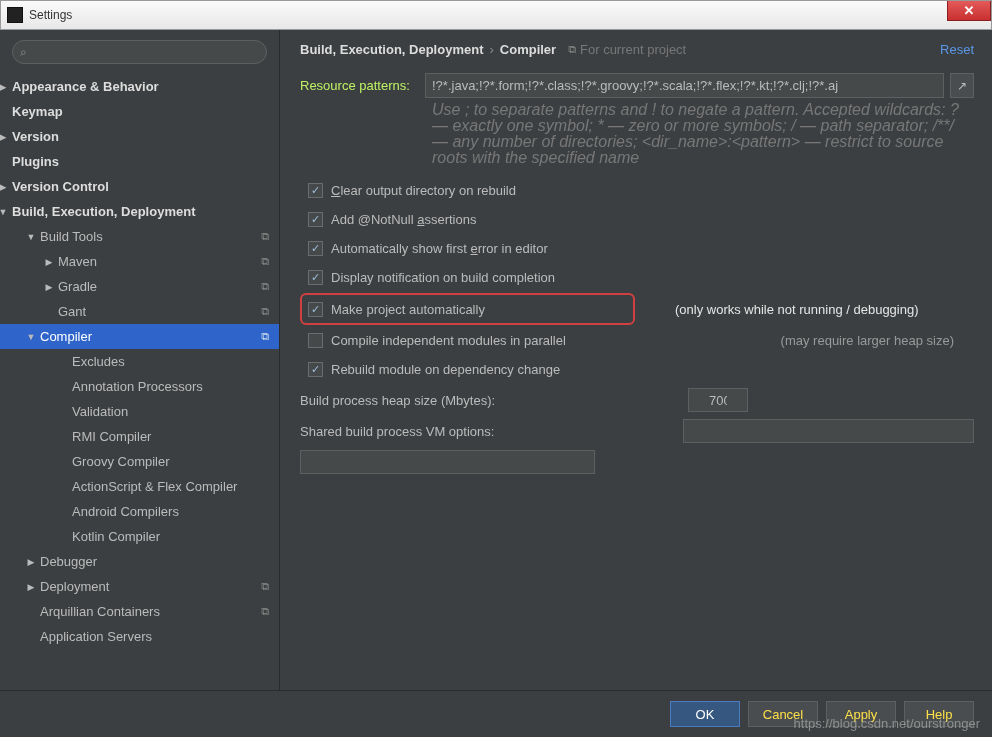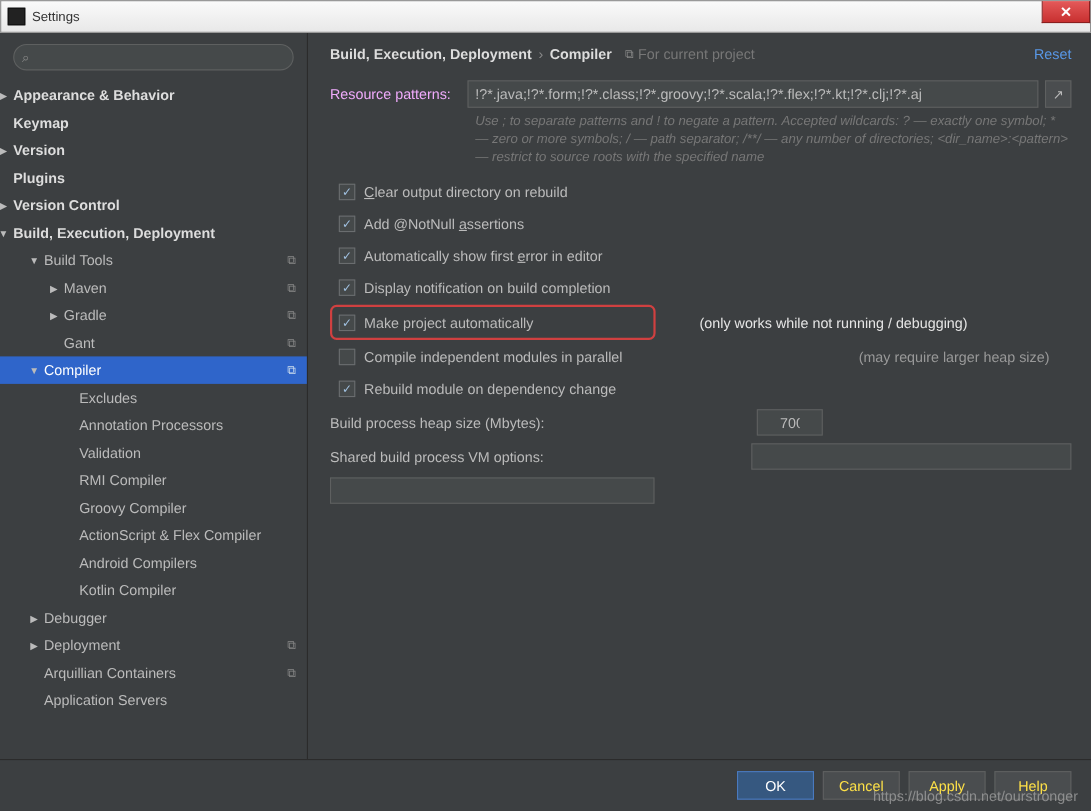--- a/index.html
+++ b/index.html
@@ -32,31 +32,31 @@
 .lvl3{padding-left:72px;}
 .lvl0 .arrow,.lvl1 .arrow,.lvl2 .arrow{margin-left:-14px;}
 .right-panel{flex:1;background:#3c3f41;padding:12px 18px 0 20px;color:#bbb;overflow-y:auto;}
 .breadcrumb{display:flex;align-items:center;gap:6px;margin-bottom:16px;}
 .bc-sep{color:#888;}
 .bc-current{font-weight:bold;color:#ddd;}
 .bc-note{color:#777;font-size:12px;margin-left:6px;display:flex;align-items:center;gap:4px;}
 .bc-copy{color:#888;font-size:11px;}
 .reset-link{margin-left:auto;color:#5998e8;cursor:pointer;}
 .form-row{display:flex;align-items:center;margin-bottom:4px;}
-.form-label{width:125px;color:#f0abfc;}
+.form-label{width:125px;color:#bef264;}
 .text-input{flex:1;height:25px;background:#45494a;border:1px solid #5e6060;color:#bbb;padding:0 6px;}
 .pat-btn{width:24px;height:25px;margin-left:6px;background:#4a4d4f;border:1px solid #5e6060;color:#bbb;display:flex;align-items:center;justify-content:center;font-size:12px;}
-.hint{color:#777;font-size:12px;line-height:16px;padding-left:132px;margin-bottom:10px;font-style:italic;}
+.hint{color:#777;font-size:16px;line-height:16px;padding-left:132px;margin-bottom:10px;font-style:italic;}
 .chk-row{display:flex;align-items:center;height:29px;padding-left:8px;}
 .chk-box{width:15px;height:15px;border:1px solid #6a6d6f;margin-right:8px;display:flex;align-items:center;justify-content:center;background:#45494a;font-size:11px;color:#a0c0e0;}
 .chk-box.checked::before{content:"✓";}
 .chk-label{color:#bbb;}
 .chk-label u{text-decoration:underline;}
 .chk-note{margin-left:auto;color:#999;padding-right:20px;}
-.highlighted{border:2px solid #d04040;border-radius:6px;display:flex;align-items:center;height:32px;padding-left:6px;width:296px;}
+.highlighted{border:2px solid #d04040;border-radius:6px;display:flex;align-items:center;height:32px;padding-left:6px;width:335px;}
 .field-group{display:flex;align-items:center;height:30px;margin-top:1px;}
 .field-label{width:388px;color:#bbb;}
 .num-input{width:60px;height:24px;background:#45494a;border:1px solid #5e6060;color:#bbb;padding:0 20px;text-align:right;}
 .wide-input{width:295px;height:24px;background:#45494a;border:1px solid #5e6060;color:#bbb;padding:0 6px;}
 .footer{position:absolute;bottom:0;left:0;right:0;height:47px;background:#3c3f41;border-top:1px solid #2b2b2b;display:flex;align-items:center;justify-content:flex-end;padding-right:18px;gap:8px;}
 .btn{min-width:70px;height:26px;background:#4a4d4f;border:1px solid #5e6060;color:#fde047;cursor:pointer;display:flex;align-items:center;justify-content:center;}
 .btn.primary{background:#365880;border-color:#4a7abf;color:#fff;}
 .watermark{position:absolute;right:12px;bottom:6px;color:#aaa;font-size:13px;opacity:.7;}
 </style>
 </head>

